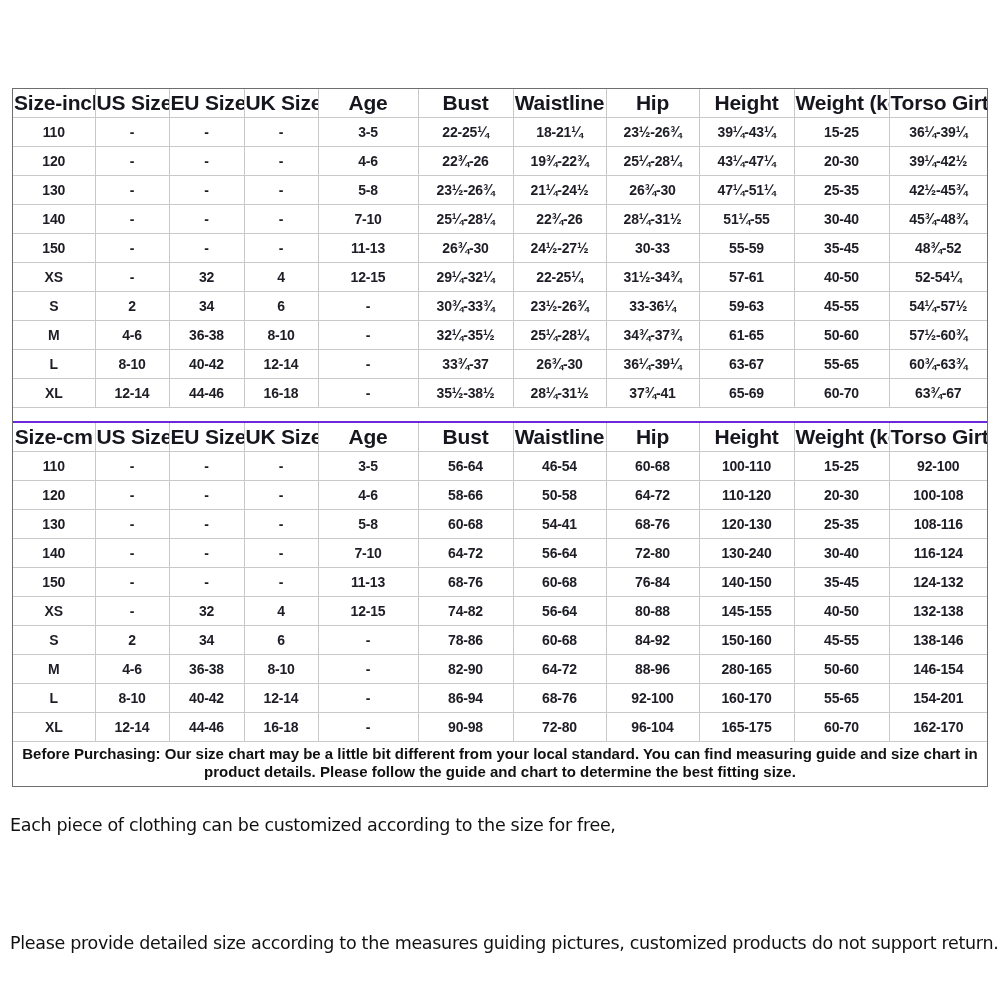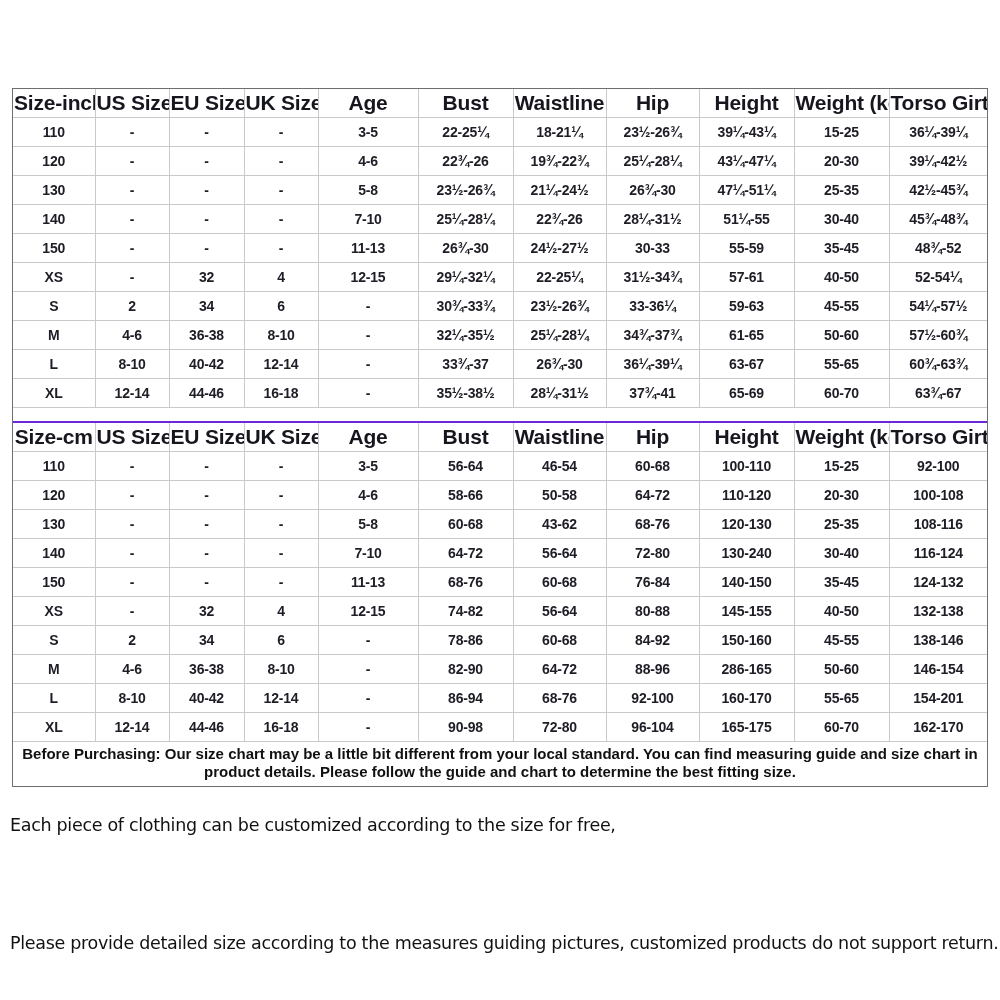--- a/index.html
+++ b/index.html
@@ -275,21 +275,21 @@
           <td>20-30</td>
           <td>100-108</td>
         </tr>
         <tr>
           <td>130</td>
           <td>-</td>
           <td>-</td>
           <td>-</td>
           <td>5-8</td>
           <td>60-68</td>
-          <td>43-62</td>
+          <td>54-41</td>
           <td>68-76</td>
           <td>120-130</td>
           <td>25-35</td>
           <td>108-116</td>
         </tr>
         <tr>
           <td>140</td>
           <td>-</td>
           <td>-</td>
           <td>-</td>
@@ -342,21 +342,21 @@
         </tr>
         <tr>
           <td>M</td>
           <td>4-6</td>
           <td>36-38</td>
           <td>8-10</td>
           <td>-</td>
           <td>82-90</td>
           <td>64-72</td>
           <td>88-96</td>
-          <td>286-165</td>
+          <td>280-165</td>
           <td>50-60</td>
           <td>146-154</td>
         </tr>
         <tr>
           <td>L</td>
           <td>8-10</td>
           <td>40-42</td>
           <td>12-14</td>
           <td>-</td>
           <td>86-94</td>

